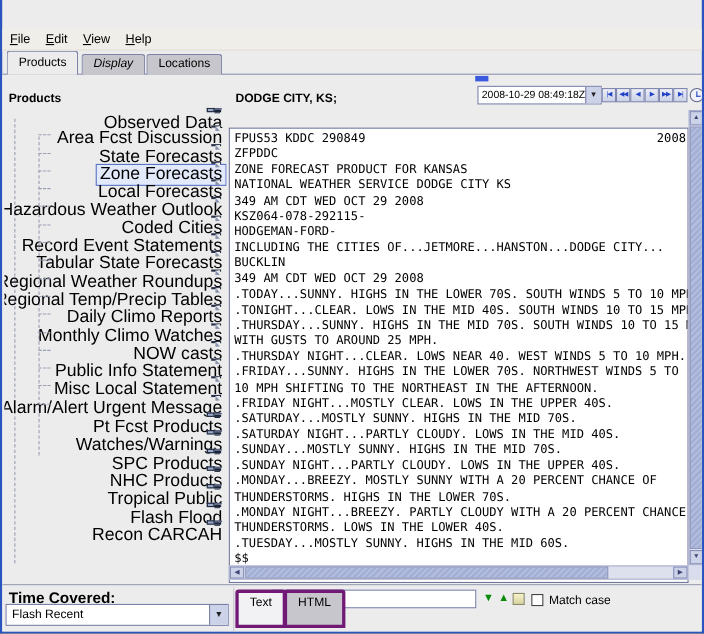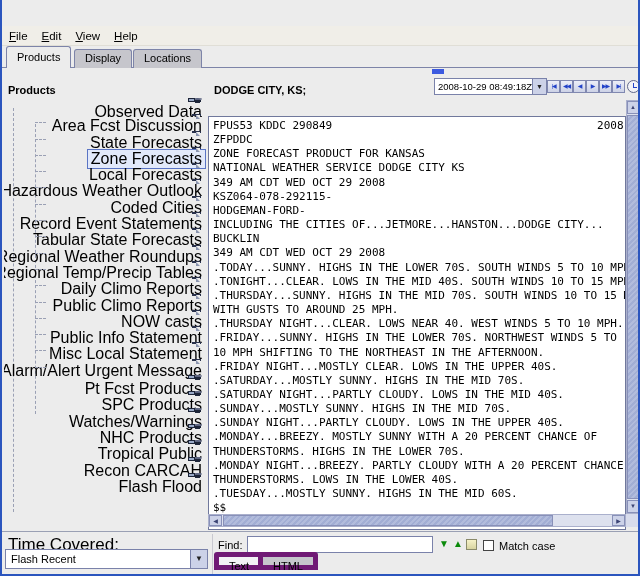--- a/index.html
+++ b/index.html
@@ -86,55 +86,55 @@
     font-size:6px;text-align:center;line-height:11px;cursor:default;}
   .vscroll .sb-btn{left:0;width:12px;height:13px;}
   .hscroll .sb-btn{top:0;width:13px;height:11px;}
   .sb-thumb{position:absolute;background:repeating-linear-gradient(135deg,#b2bcdc 0 2px,#a2aed4 2px 4px);
     border:1px solid #8890b8;cursor:default;}
   .corner{position:absolute;left:624px;top:446px;width:14px;height:13px;background:#d8dcec;}
   
   .bottombar{position:absolute;left:0;top:531px;right:0;height:45px;background:#ececec;
     border-top:1px solid #9aa0b4;}
   .bdivider{position:absolute;left:210px;top:2px;bottom:2px;width:1px;background:#c8c8d0;}
-  .tc-label{position:absolute;left:6px;top:3px;font-size:17px;font-weight:normal;}
+  .tc-label{position:absolute;left:6px;top:3px;font-size:14px;font-weight:bold;}
   .combo{position:absolute;left:3px;top:17px;width:203px;height:20px;background:#fff;
     border:1px solid #7a82aa;font-size:11px;display:flex;align-items:center;cursor:default;}
   .combo .val{flex:1;padding:0 5px;white-space:nowrap;}
   .combo .arr{width:17px;height:100%;background:#ccd2e8;border-left:1px solid #7a82aa;
     font-size:8px;line-height:18px;text-align:center;color:#222;}
   .find-label{position:absolute;left:216px;top:7px;font-size:11px;}
   .find-input{position:absolute;left:245px;top:4px;width:186px;height:17px;border:1px solid #7a82aa;
     font-size:11px;padding:0 3px;font-family:"Liberation Sans",sans-serif;background:#fff;}
   .find-ico{position:absolute;top:6px;font-size:10px;font-weight:bold;color:#0a8a0a;cursor:default;}
   .hl-ico{position:absolute;left:464px;top:7px;width:11px;height:11px;border:1px solid #8a8a6a;
     background:linear-gradient(180deg,#f6f2c8,#d8d4a0);cursor:default;}
   .checkbox{position:absolute;left:481px;top:8px;width:11px;height:11px;background:#fff;
     border:1px solid #444;cursor:default;}
   .mc-label{position:absolute;left:497px;top:8px;font-size:11px;}
-  .vtab{position:absolute;top:20px;height:18px;padding:3px 10px 0 10px;font-size:11px;
-    border:5px solid #701a75;background:#c6c6cc;border-radius:3px 3px 0 0;cursor:default;}
+  .vtab{position:absolute;top:4px;height:35px;padding:3px 10px 0 10px;font-size:11px;
+    border:3px solid #701a75;background:#c6c6cc;border-radius:3px 3px 0 0;cursor:default;}
   .vtab.active{background:#f2f2f5;font-weight:normal;}
 </style>
 </head>
 <body>
 
 <div class="window">
 
 
   <div class="menubar">
     <span class="menuitem">File</span>
     <span class="menuitem">Edit</span>
     <span class="menuitem">View</span>
     <span class="menuitem">Help</span>
   </div>
 
   <div class="tabstrip">
     <span class="ttab active" style="left:4px;">Products</span>
-    <span class="ttab" style="left:72px;">Display</span>
+    <span class="ttab" style="left:72px;font-style:italic;">Display</span>
     <span class="ttab" style="left:131px;">Locations</span>
   </div>
 
   <div class="main">
 
     <span class="panel-header" style="left:6px;top:16px;">Products</span>
     <div class="guide-v" style="left:11px;top:40px;height:404px;"></div>
     <div class="guide-v" style="left:33px;top:56px;height:290px;"></div>
     <div class="tree">
         <div class="trow lvl0">
@@ -181,21 +181,21 @@
         <div class="trow lvl1">
           <span class="ticon doc"></span>
           <span class="tlabel">Regional Temp/Precip Tables</span>
         </div>
         <div class="trow lvl1">
           <span class="ticon doc"></span>
           <span class="tlabel">Daily Climo Reports</span>
         </div>
         <div class="trow lvl1">
           <span class="ticon doc"></span>
-          <span class="tlabel">Public Climo Reports</span>
+          <span class="tlabel">Monthly Climo Watches</span>
         </div>
         <div class="trow lvl1">
           <span class="ticon doc"></span>
           <span class="tlabel">NOW casts</span>
         </div>
         <div class="trow lvl1">
           <span class="ticon doc"></span>
           <span class="tlabel">Public Info Statement</span>
         </div>
         <div class="trow lvl1">
@@ -207,46 +207,46 @@
           <span class="tlabel">Alarm/Alert Urgent Message</span>
         </div>
         <div class="trow lvl0">
           <span class="handle collapsed"></span>
           <span class="ticon folder"></span>
           <span class="tlabel">Pt Fcst Products</span>
         </div>
         <div class="trow lvl0">
           <span class="handle collapsed"></span>
           <span class="ticon folder"></span>
+          <span class="tlabel">Watches/Warnings</span>
+        </div>
+        <div class="trow lvl0">
+          <span class="handle collapsed"></span>
+          <span class="ticon folder"></span>
           <span class="tlabel">SPC Products</span>
         </div>
         <div class="trow lvl0">
           <span class="handle collapsed"></span>
           <span class="ticon folder"></span>
-          <span class="tlabel">Watches/Warnings</span>
-        </div>
-        <div class="trow lvl0">
-          <span class="handle collapsed"></span>
-          <span class="ticon folder"></span>
           <span class="tlabel">NHC Products</span>
         </div>
         <div class="trow lvl0">
           <span class="handle collapsed"></span>
           <span class="ticon folder"></span>
           <span class="tlabel">Tropical Public</span>
         </div>
         <div class="trow lvl0">
           <span class="handle collapsed"></span>
           <span class="ticon folder"></span>
+          <span class="tlabel">Flash Flood</span>
+        </div>
+        <div class="trow lvl0">
+          <span class="handle collapsed"></span>
+          <span class="ticon folder"></span>
           <span class="tlabel">Recon CARCAH</span>
-        </div>
-        <div class="trow lvl0">
-          <span class="handle collapsed"></span>
-          <span class="ticon folder"></span>
-          <span class="tlabel">Flash Flood</span>
         </div>
       </div>
 
     <span class="panel-header" style="left:212px;top:16px;">DODGE CITY, KS;</span>
     <span class="prog-chip"></span>
 
     <div class="datecombo">
       <span class="val">2008-10-29 08:49:18Z</span>
       <span class="arr">▼</span>
     </div>

